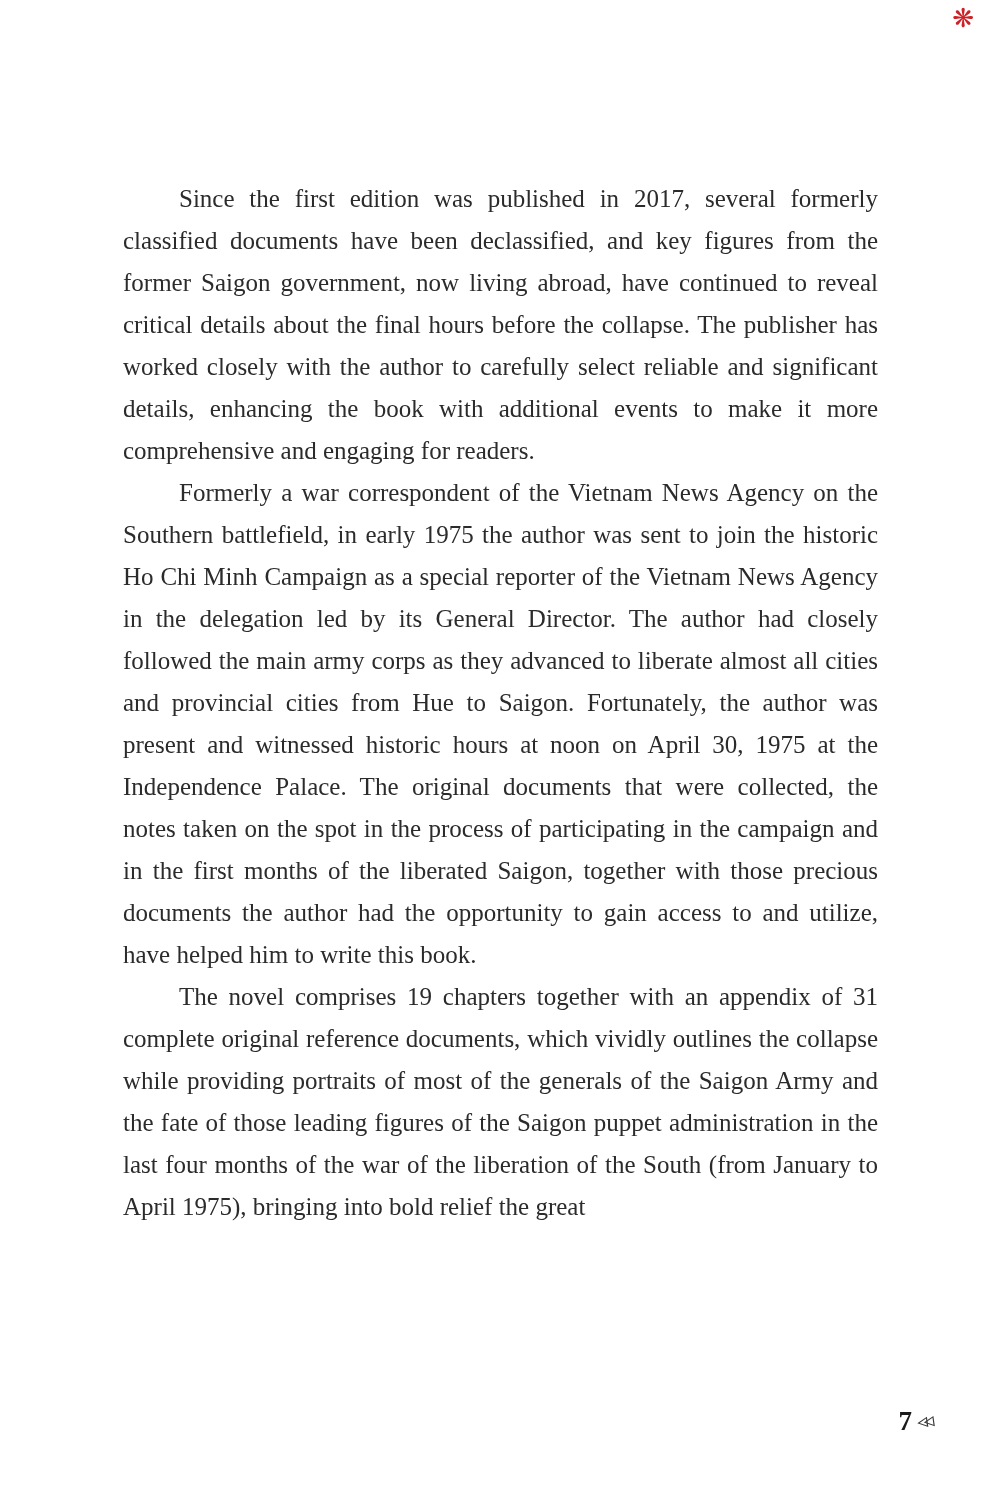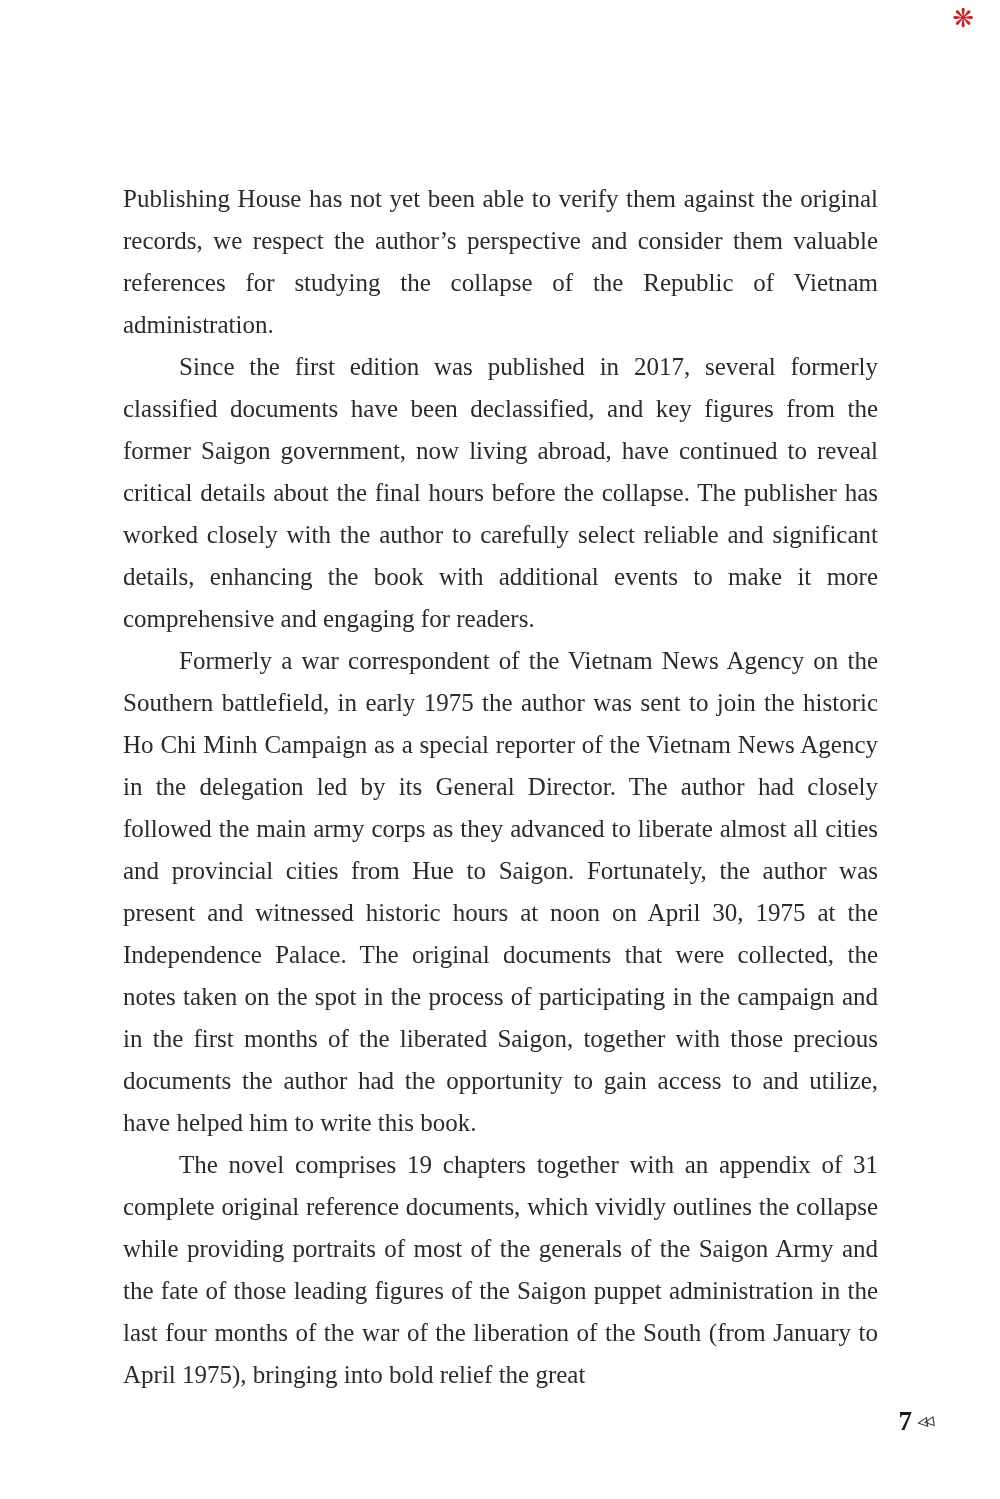--- a/index.html
+++ b/index.html
@@ -67,21 +67,20 @@
   }
 </style>
 </head>
 <body>
 
 <div class="page">
 
   <span class="ornament">❋</span>
 
   <div class="text-block">
-    <p>Publishing House has not yet been able to verify them against the original records, we respect the author’s perspective and consider them valuable references for studying the collapse of the Republic of Vietnam administration.</p>
     <p class="indent">Since the first edition was published in 2017, several formerly classified documents have been declassified, and key figures from the former Saigon government, now living abroad, have continued to reveal critical details about the final hours before the collapse. The publisher has worked closely with the author to carefully select reliable and significant details, enhancing the book with additional events to make it more comprehensive and engaging for readers.</p>
     <p class="indent">Formerly a war correspondent of the Vietnam News Agency on the Southern battlefield, in early 1975 the author was sent to join the historic Ho Chi Minh Campaign as a special reporter of the Vietnam News Agency in the delegation led by its General Director. The author had closely followed the main army corps as they advanced to liberate almost all cities and provincial cities from Hue to Saigon. Fortunately, the author was present and witnessed historic hours at noon on April 30, 1975 at the Independence Palace. The original documents that were collected, the notes taken on the spot in the process of participating in the campaign and in the first months of the liberated Saigon, together with those precious documents the author had the opportunity to gain access to and utilize, have helped him to write this book.</p>
     <p class="indent">The novel comprises 19 chapters together with an appendix of 31 complete original reference documents, which vividly outlines the collapse while providing portraits of most of the generals of the Saigon Army and the fate of those leading figures of the Saigon puppet administration in the last four months of the war of the liberation of the South (from January to April 1975), bringing into bold relief the great</p>
   </div>
 
   <div class="page-footer">
     <span class="page-number">7</span>
     <span class="page-arrows">◃◃</span>
   </div>
 

